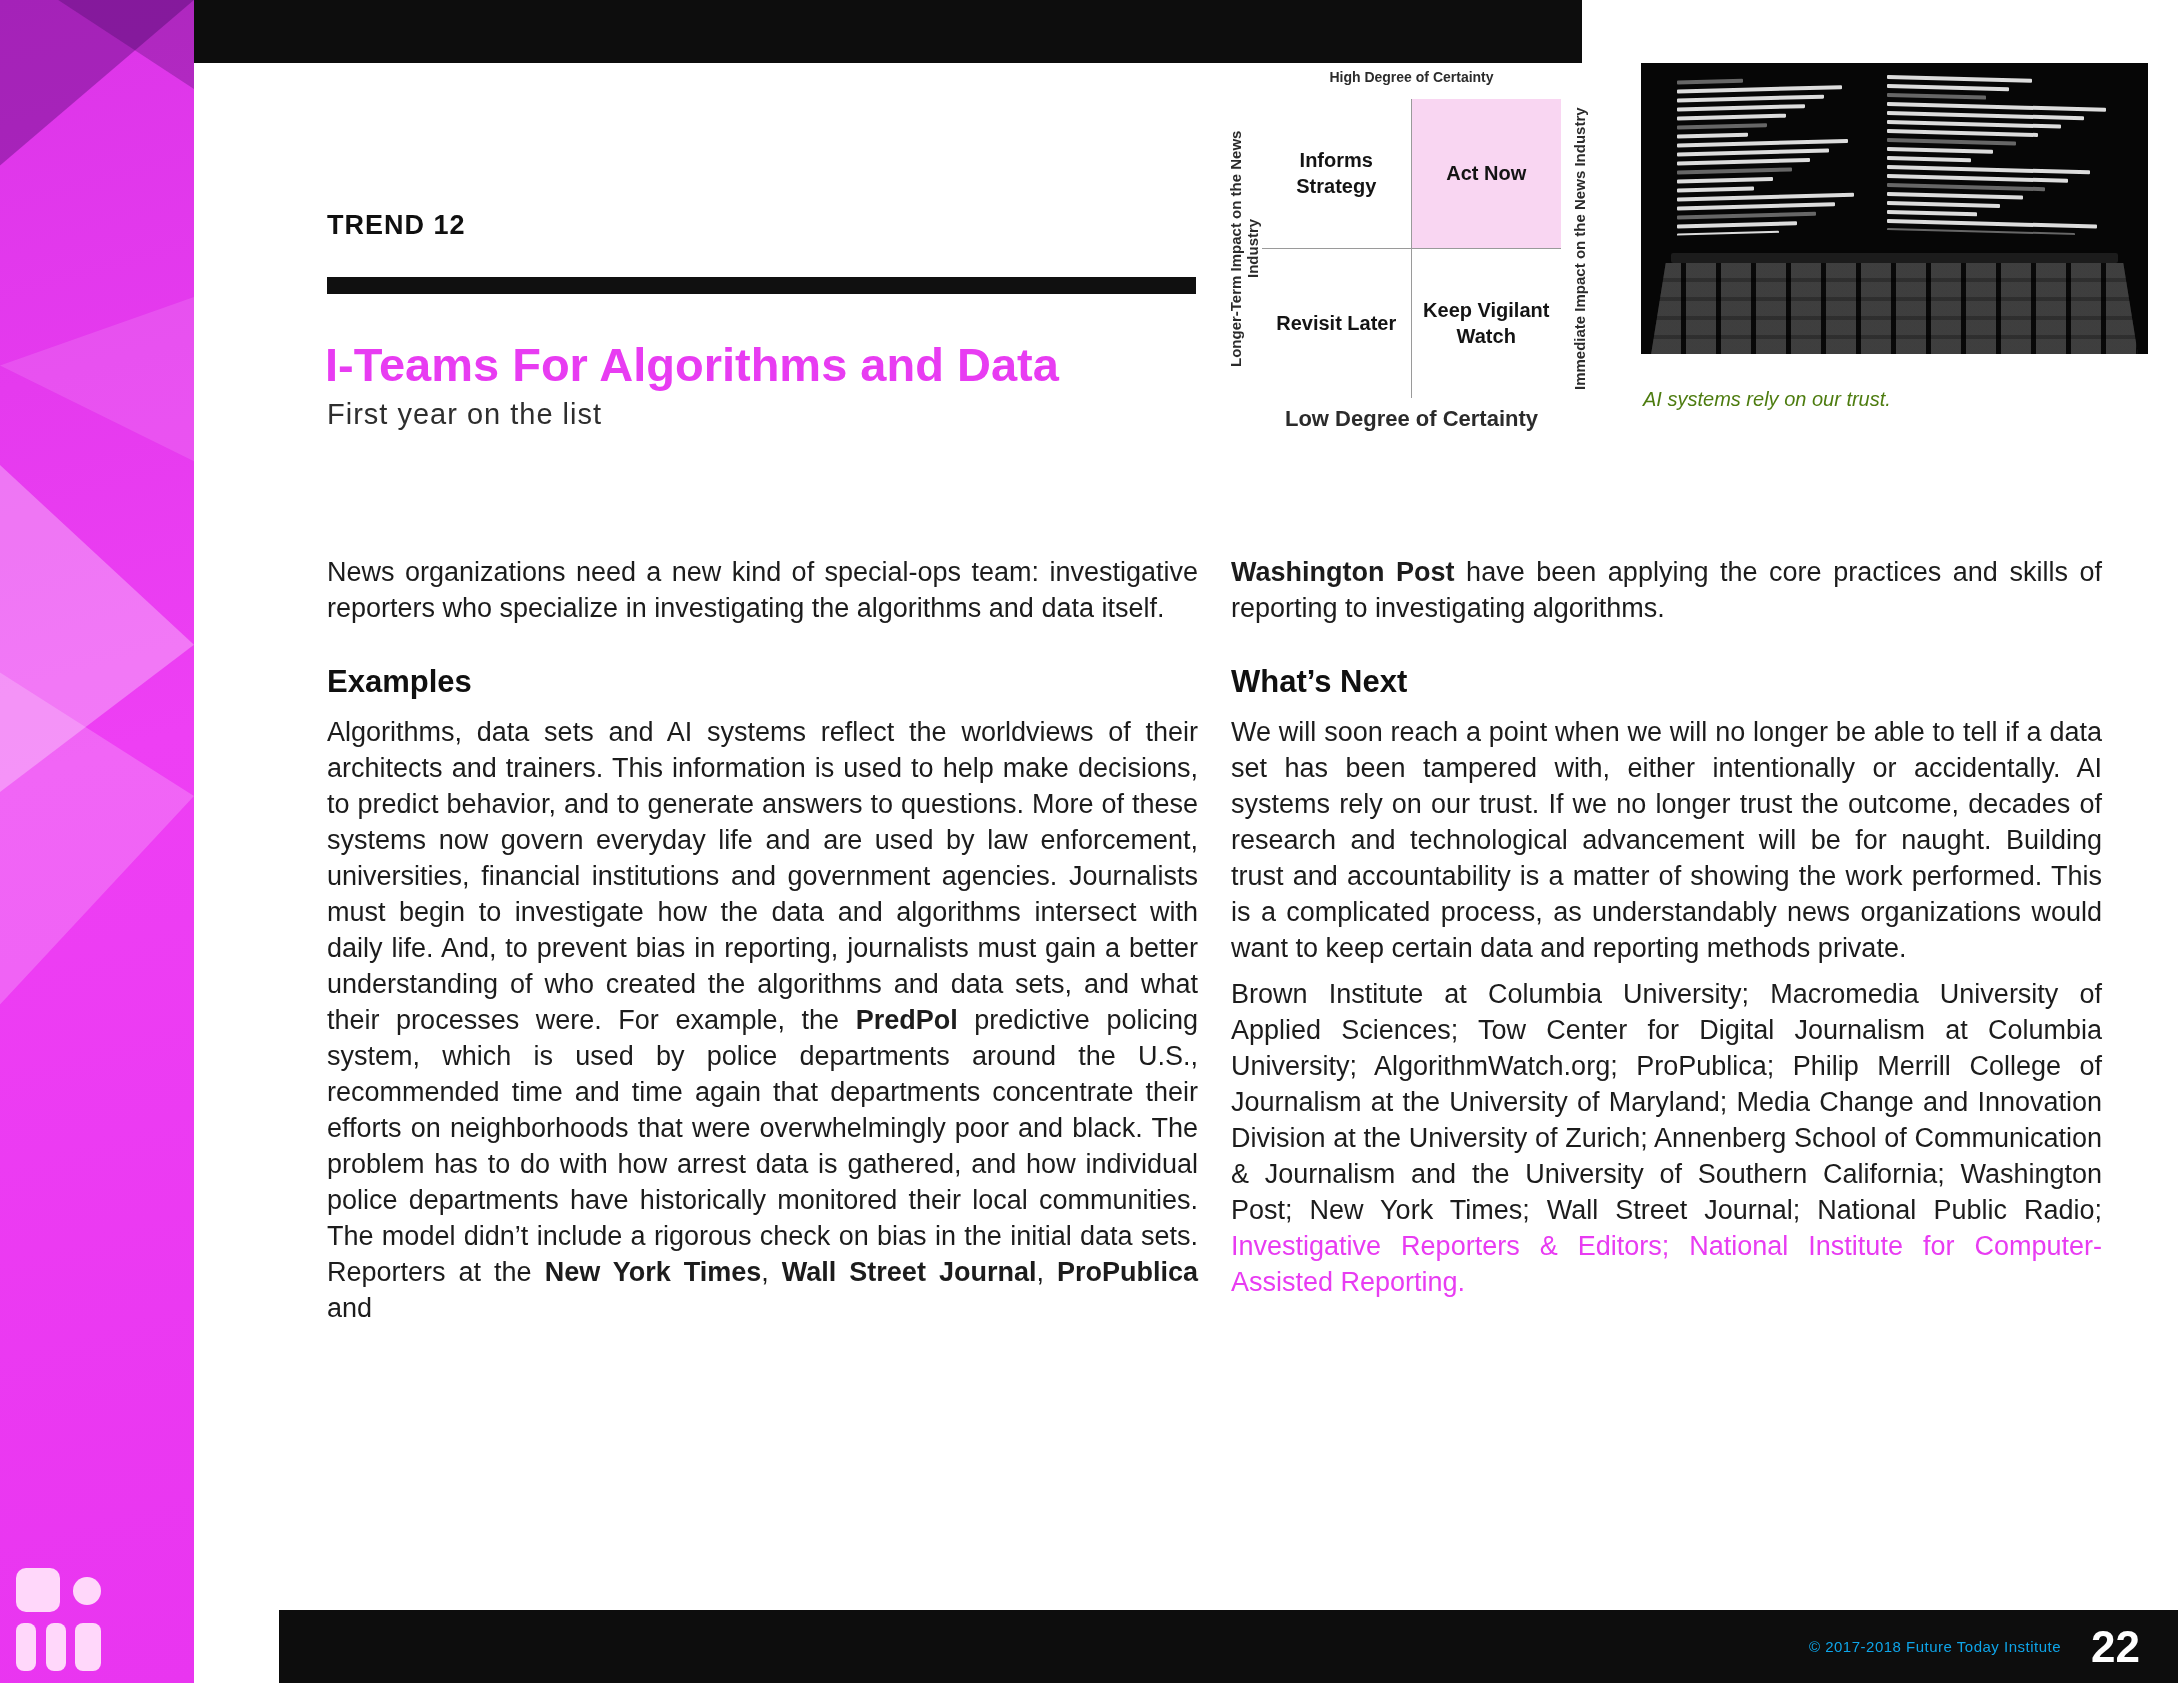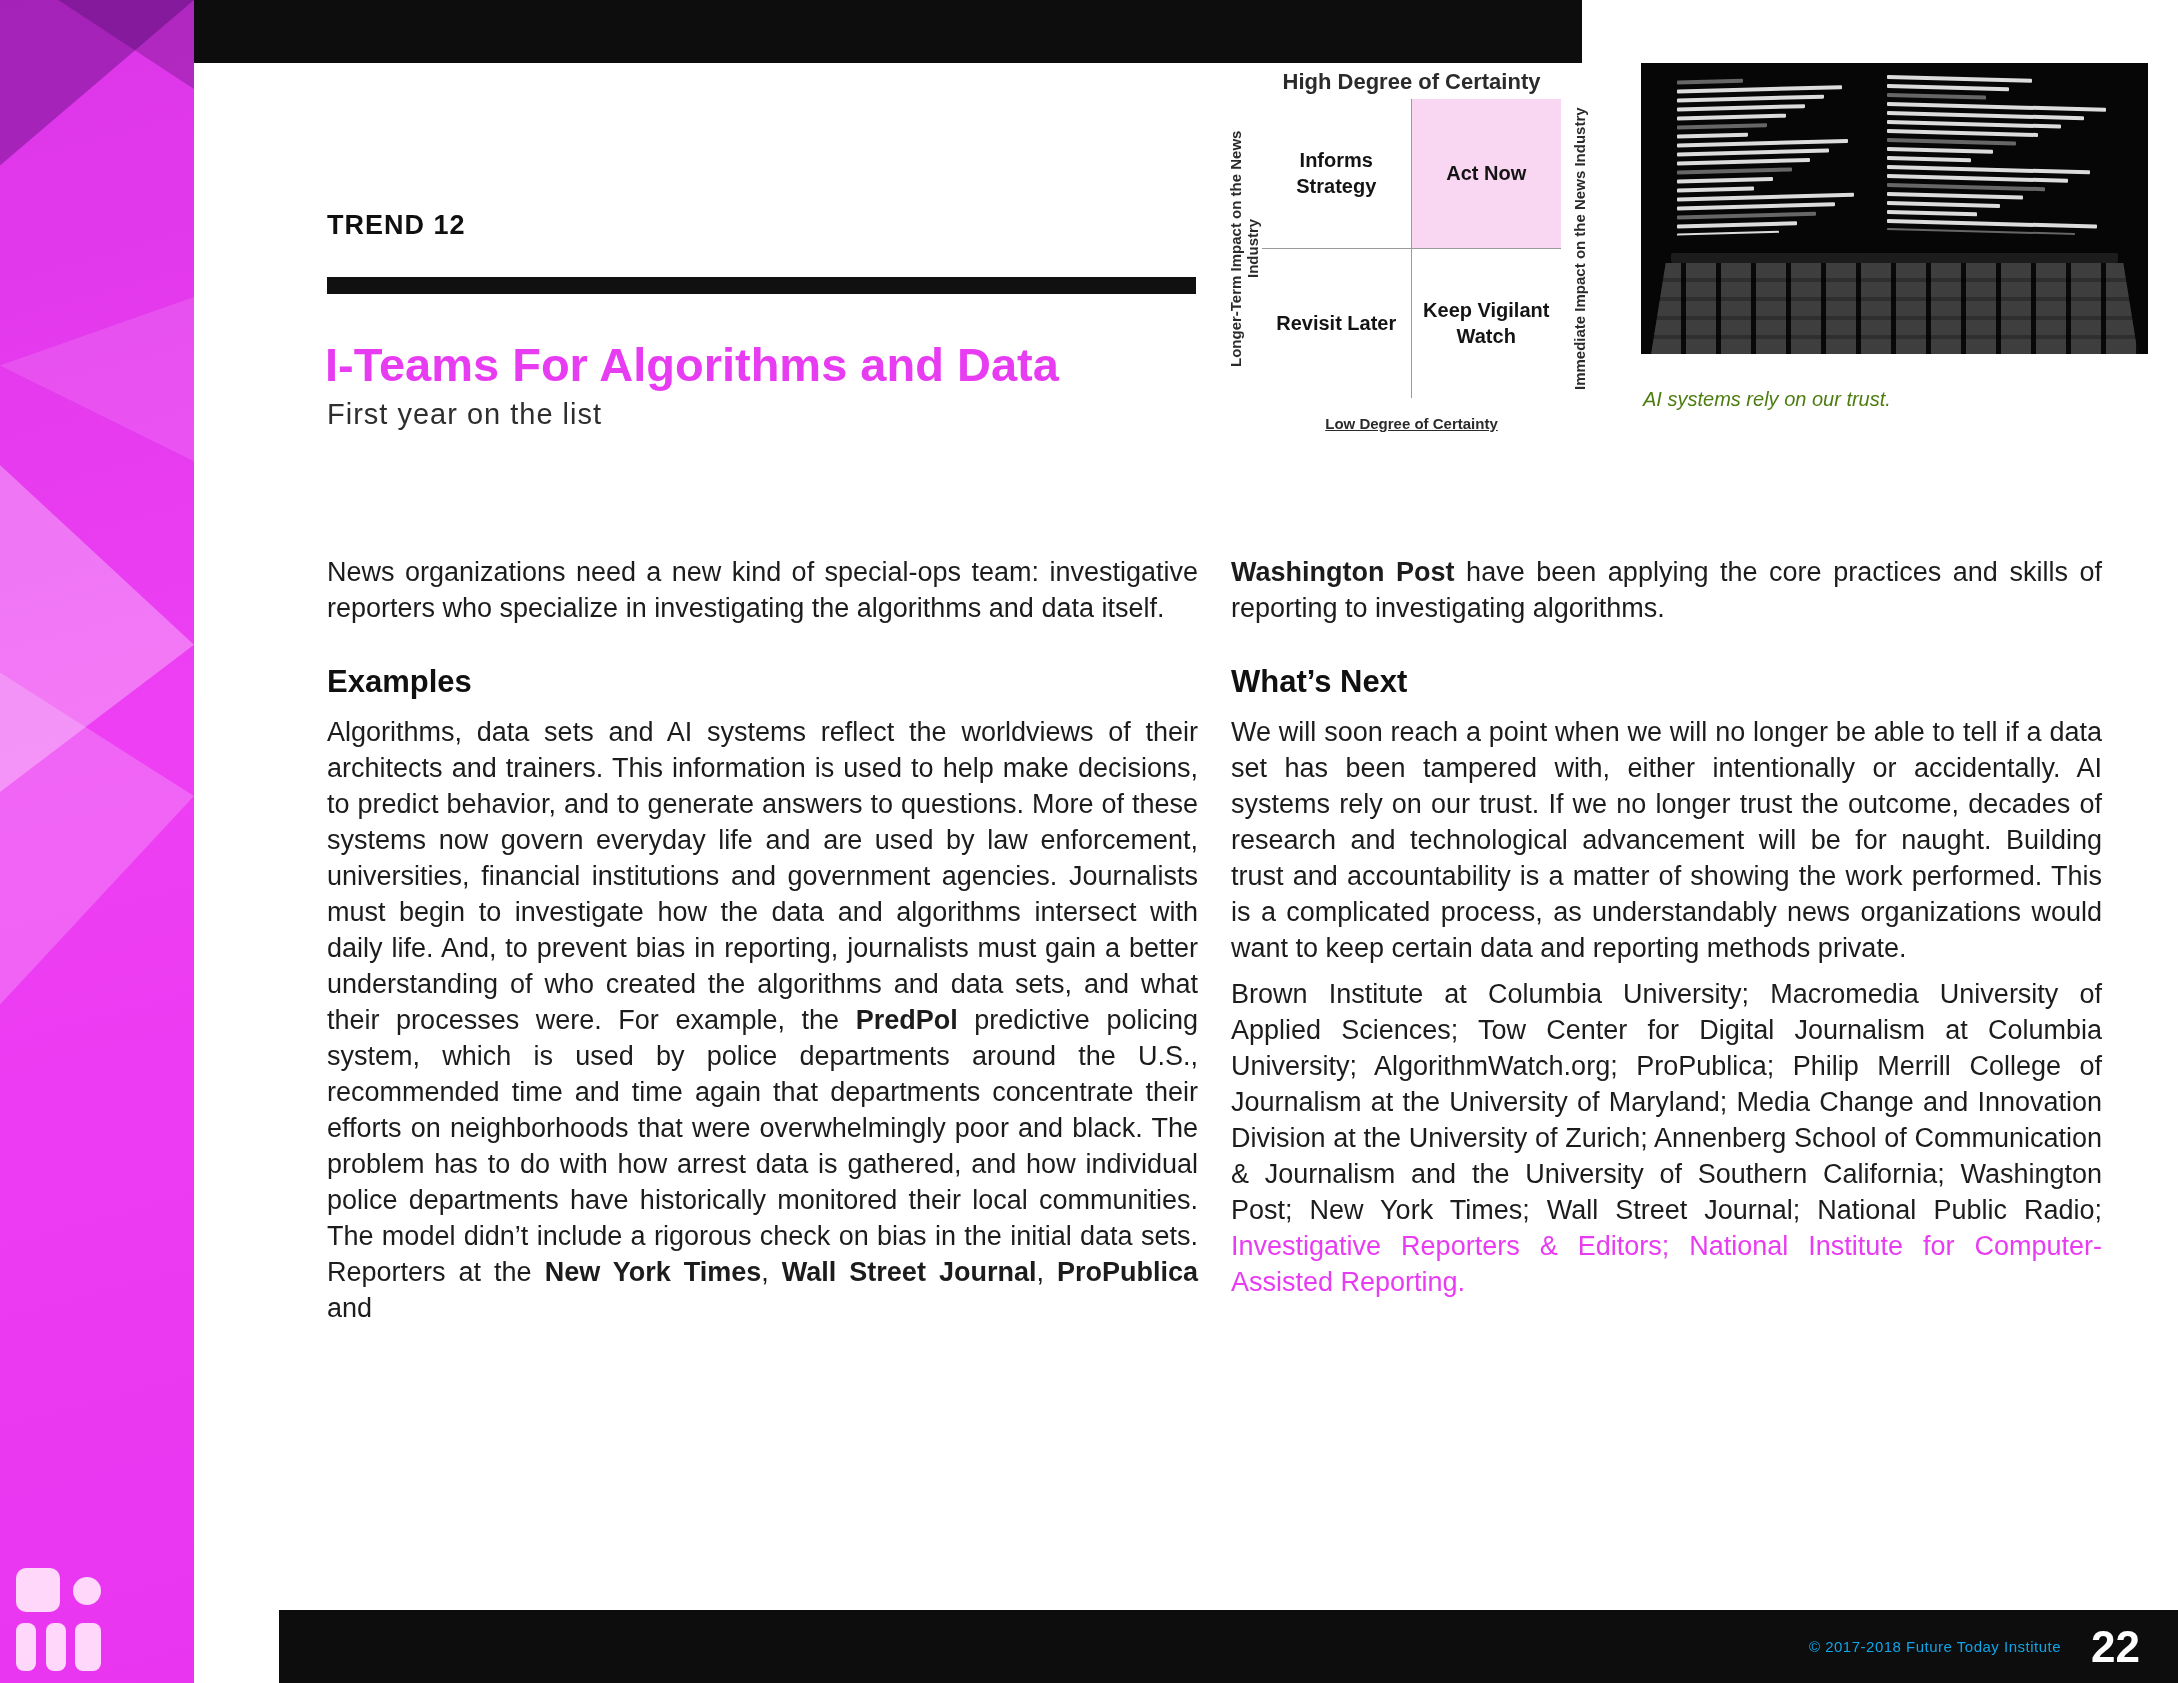--- a/index.html
+++ b/index.html
@@ -31,23 +31,23 @@
   
   .trend-label{position:absolute;left:327px;top:210px;font-size:27px;font-weight:bold;letter-spacing:1px;color:#101010;}
   .trend-divider{position:absolute;left:327px;top:277px;width:869px;height:17px;background:#101010;}
   .page-title{position:absolute;left:325px;top:337px;width:891px;font-size:47px;font-weight:bold;color:var(--accent);}
   .page-subtitle{position:absolute;left:327px;top:398px;font-size:29px;letter-spacing:1px;color:#2e2e2e;}
 
   
   .quad-chart{position:absolute;left:1226px;top:69px;display:grid;
     grid-template-columns:36px 299px 36px;grid-template-rows:30px 299px 34px;}
   .q-top{grid-area:1/2;display:flex;align-items:flex-start;justify-content:center;
+    font-size:14px;font-weight:bold;color:#2b2b2b;}
+  .q-bottom{grid-area:3/2;display:flex;align-items:flex-end;justify-content:center;
     font-size:22px;font-weight:bold;color:#2b2b2b;}
-  .q-bottom{grid-area:3/2;display:flex;align-items:flex-end;justify-content:center;
-    font-size:15px;font-weight:bold;color:#2b2b2b;text-decoration:underline;}
   .q-side{writing-mode:vertical-rl;transform:rotate(180deg);display:flex;align-items:center;justify-content:center;
     font-size:15px;font-weight:bold;color:#2b2b2b;text-align:center;}
   .q-left{grid-area:2/1;}
   .q-right{grid-area:2/3;}
   .q-grid{grid-area:2/2;display:grid;grid-template-columns:1fr 1fr;grid-template-rows:1fr 1fr;background:#fff;}
   .q-cell{display:flex;align-items:center;justify-content:center;text-align:center;
     font-size:20px;font-weight:bold;line-height:1.3;color:#141414;padding:10px;}
   .q-cell-0{border-right:1px solid #9a9a9a;border-bottom:1px solid #9a9a9a;}
   .q-cell-1{border-bottom:1px solid #9a9a9a;background:var(--q-highlight);}
   .q-cell-2{border-right:1px solid #9a9a9a;}

